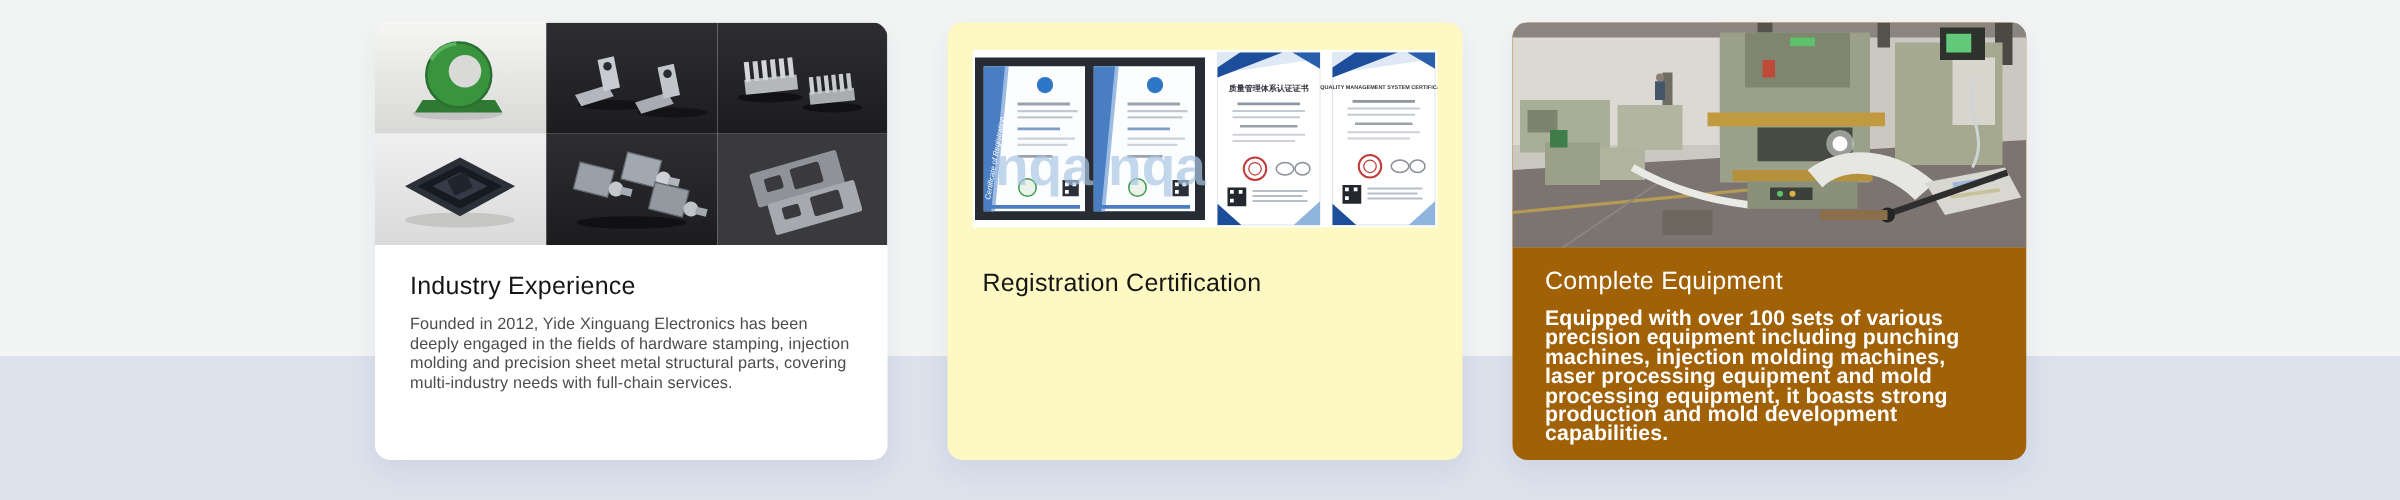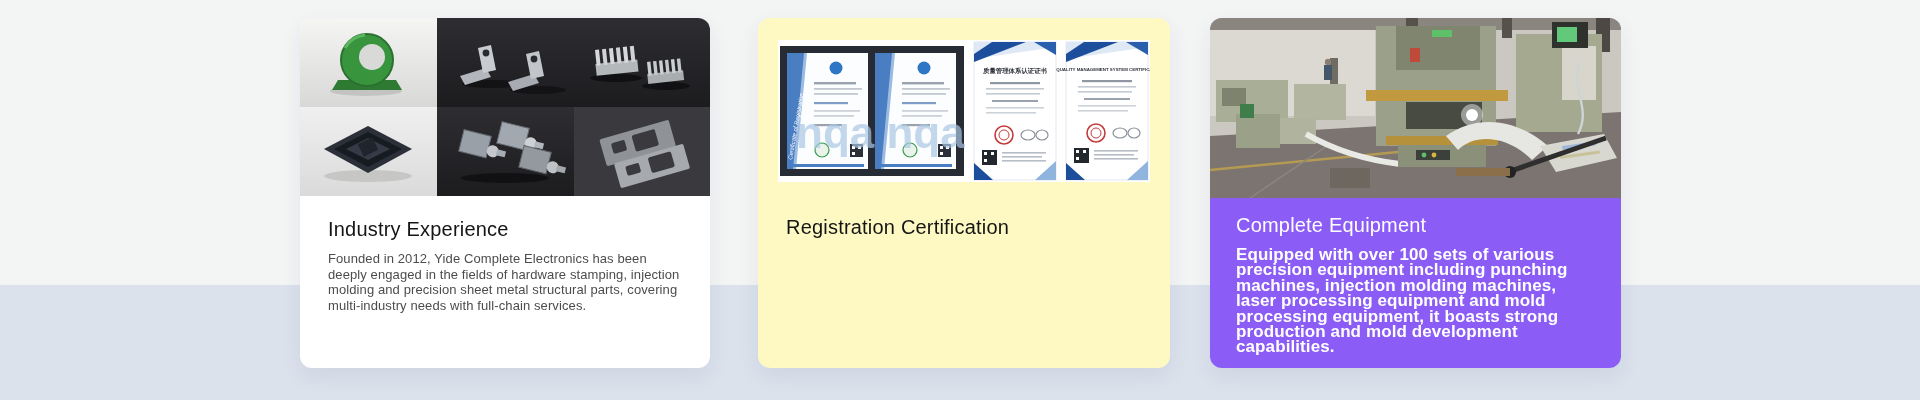--- a/index.html
+++ b/index.html
@@ -7,21 +7,21 @@
     width:1920px;height:400px;position:relative;overflow:hidden;
     font-family:"Liberation Sans",sans-serif;
     background:linear-gradient(to bottom,#f3f4f4 0,#f3f4f4 285px,#dbe2ec 285px,#dbe2ec 400px);
   }
   .card{
     position:absolute;top:18px;height:350px;border-radius:12px;overflow:hidden;
     box-shadow:0 8px 22px rgba(30,45,80,.07);
   }
   .c1{left:300px;width:410px;background:#ffffff;}
   .c2{left:758px;width:412px;background:#fef9c3;}
-  .c3{left:1210px;width:411px;background:#8b5cf6;}
+  .c3{left:1210px;width:411px;background:#a16207;}
   .media{display:block;}
   .c1 .media{height:178px;}
   .c2 .media{padding:22px 20px 0;}
   .c3 .media{height:180px;}
   .media svg{display:block;}
   .body{box-sizing:border-box;}
   .c1 .body{padding:22px 28px 0;}
   .c2 .body{padding:34px 28px 0;}
   .c3 .body{padding:16px 26px 0;}
   h3.card-title{
@@ -128,21 +128,21 @@
         </g>
         <g transform="translate(352,148) rotate(-16)">
           <rect x="-36" y="-13" width="72" height="26" rx="2" fill="#a6a9ad"></rect>
           <rect x="-26" y="-7" width="14" height="10" rx="2" fill="#3a3a3e"></rect>
           <rect x="-2" y="-9" width="24" height="16" rx="2" fill="#3a3a3e"></rect>
         </g>
       </svg>
     </div>
     <div class="body">
       <h3 class="card-title">Industry Experience</h3>
-      <p class="card-desc">Founded in 2012, Yide Complete Electronics has been deeply engaged in the fields of hardware stamping, injection molding and precision sheet metal structural parts, covering multi-industry needs with full-chain services.</p>
+      <p class="card-desc">Founded in 2012, Yide Xinguang Electronics has been deeply engaged in the fields of hardware stamping, injection molding and precision sheet metal structural parts, covering multi-industry needs with full-chain services.</p>
     </div>
   </div>
 
   <div class="card c2">
     <div class="media">
       <svg width="372" height="142" viewBox="0 0 372 142">
         <rect width="372" height="142" fill="#ffffff"></rect>
 
         <rect x="2" y="6" width="184" height="130" fill="#272b34"></rect>
         <g>

